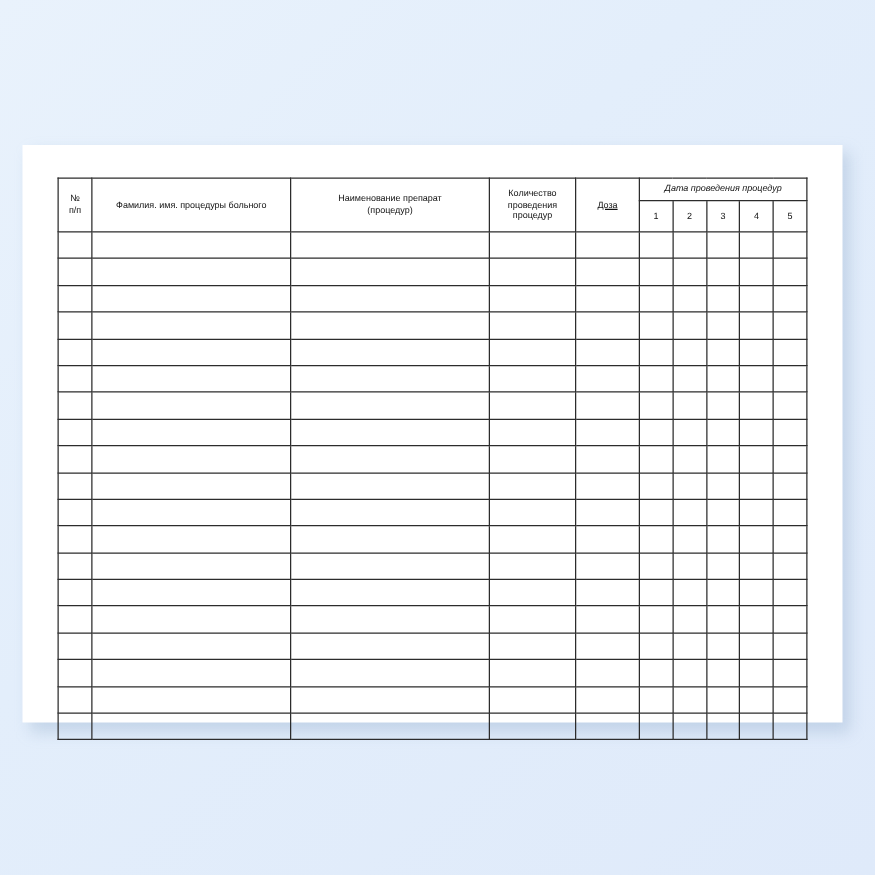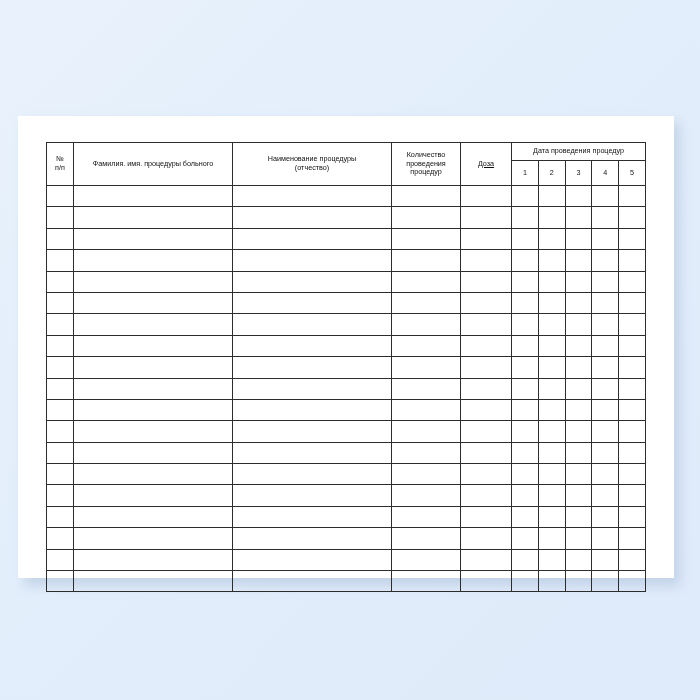--- a/index.html
+++ b/index.html
@@ -80,42 +80,42 @@
   }
   .body-row td {
     height: 20.4px;
   }
   .c1 { width: 26px; }
   .c2 { width: 158px; }
   .c3 { width: 158px; }
   .c4 { width: 68px; }
   .c5 { width: 50px; text-decoration: underline; }
   .cd { width: 28px; }
-  .nowrap { white-space: nowrap; }
+  .nowrap { white-space: nowrap; font-style: italic; }
 </style>
 </head>
 <body>
 
 <div class="scene">
   <div class="page-shadow"></div>
   <div class="page">
     <div class="table-wrap">
       <table class="journal">
         <thead>
           <tr>
             <th class="c1 h-main h-num" rowspan="2">
               <div>№</div>
               <div>п/п</div>
             </th>
             <th class="c2 h-main" rowspan="2">
               <div>Фамилия. имя. процедуры больного</div>
             </th>
             <th class="c3 h-main" rowspan="2">
-              <div>Наименование процедуры</div>
-              <div>(отчество)</div>
+              <div>Наименование препарат</div>
+              <div>(процедур)</div>
             </th>
             <th class="c4 h-main" rowspan="2">
               <div>Количество</div>
               <div>проведения</div>
               <div>процедур</div>
             </th>
             <th class="c5 h-main" rowspan="2">
               <div>Доза</div>
             </th>
             <th class="h-date-group" colspan="5">

